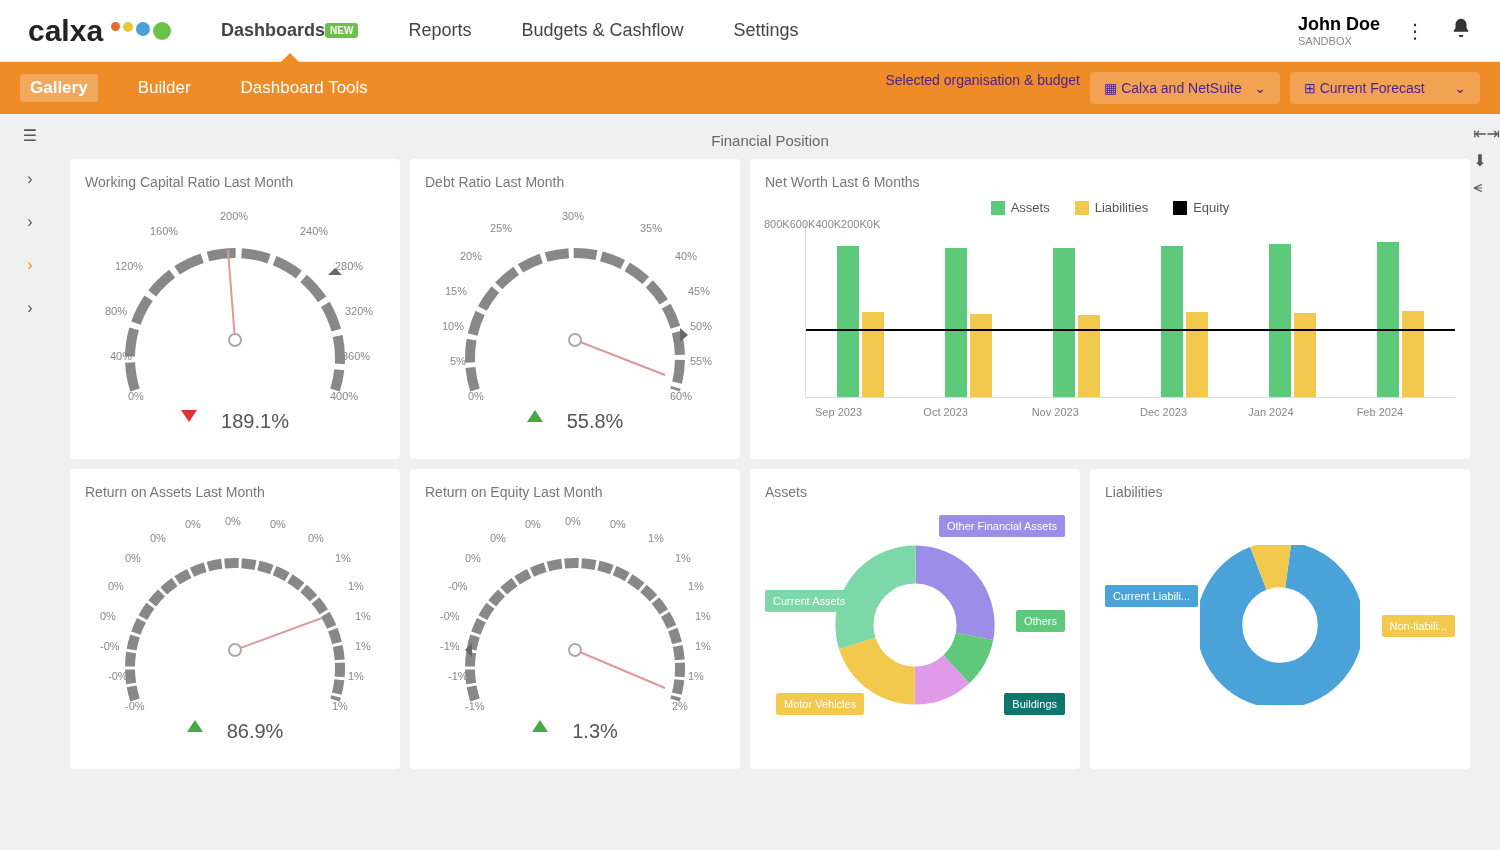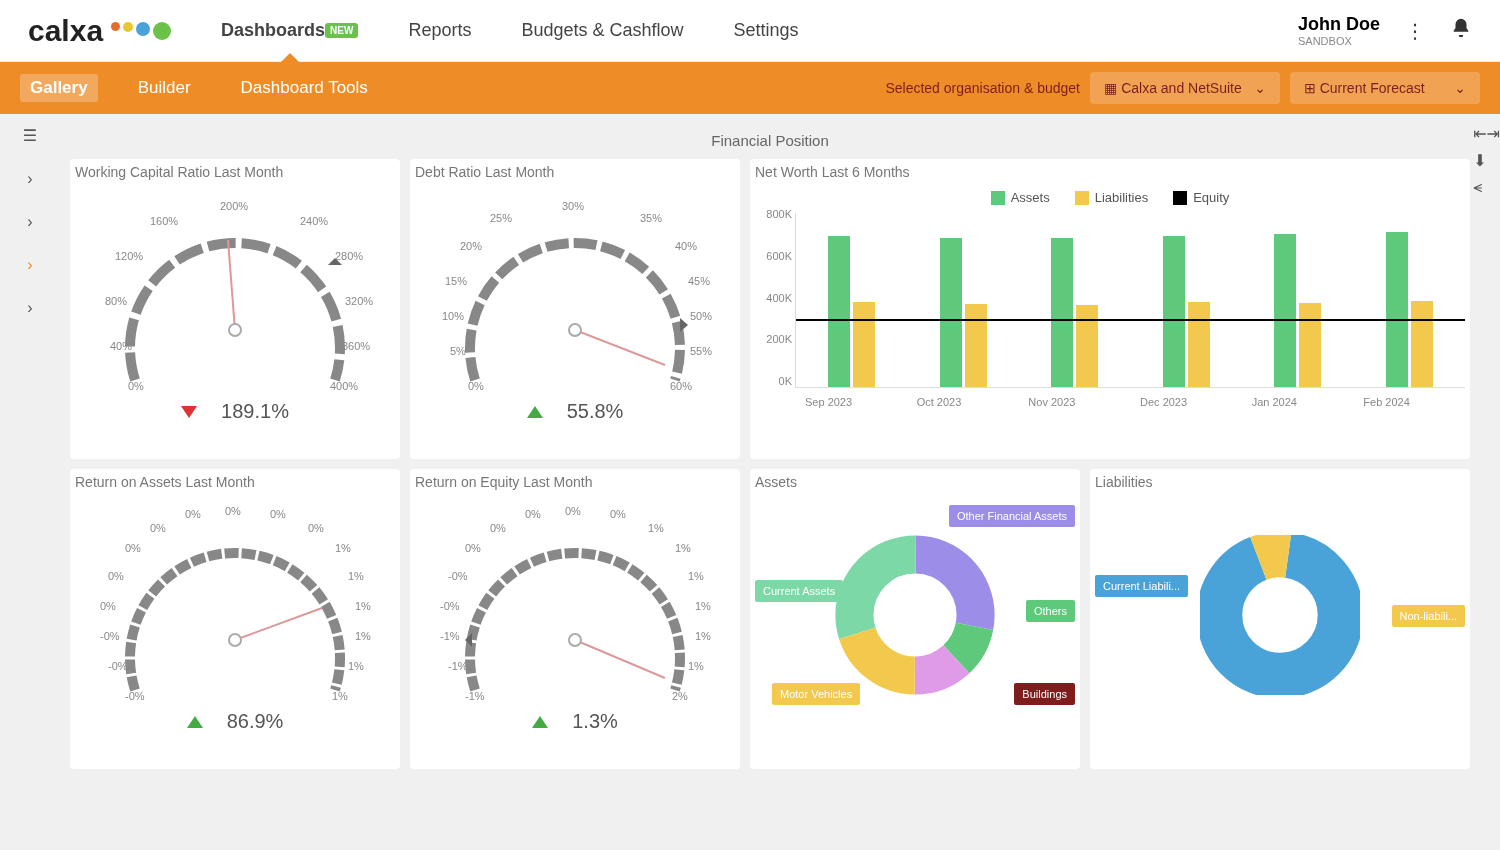--- a/index.html
+++ b/index.html
@@ -15,43 +15,43 @@
 .new-badge{background:#6bc24a;color:#fff;font-size:10px;padding:2px 5px;border-radius:3px;font-weight:700}
 .userblock{margin-left:auto;display:flex;align-items:center;gap:25px}
 .userinfo{text-align:left}
 .username{font-weight:700;font-size:18px}
 .userrole{font-size:11px;color:#888}
 .icon-btn{cursor:pointer;font-size:20px;color:#333}
 .subbar{height:52px;background:#ee8d28;display:flex;align-items:center;padding:0 20px}
 .subnav{display:flex;gap:30px}
 .subnav-item{color:#fff;font-size:17px;cursor:pointer;padding:4px 10px}
 .subnav-item.active{background:rgba(255,255,255,0.25);font-weight:700;border-radius:3px}
-.sub-right{margin-left:auto;display:flex;align-items:center;gap:10px;color:#7f1d1d;font-size:14px}
+.sub-right{margin-left:auto;display:flex;align-items:flex-start;gap:10px;color:#4c1d95;font-size:14px}
 .select-box{background:rgba(255,255,255,0.2);padding:8px 14px;border-radius:4px;display:flex;align-items:center;gap:8px;cursor:pointer;min-width:190px;justify-content:space-between}
 .main{display:flex;height:736px}
 .sidebar{width:60px;background:#f0f0f0;display:flex;flex-direction:column;align-items:center;padding-top:12px;gap:25px}
 .side-icon{cursor:pointer;color:#555;font-size:16px}
 .side-icon.active{color:#ee8d28}
 .content{flex:1;padding:10px 30px 10px 10px;position:relative}
 .page-title{text-align:center;color:#666;font-size:15px;margin:8px 0 10px}
 .top-icons{position:absolute;right:0;top:10px;display:flex;flex-direction:column;gap:8px;color:#555}
 .top-icons span{cursor:pointer}
 .grid{display:grid;grid-template-columns:330px 330px 1fr;gap:10px}
 .grid2{display:grid;grid-template-columns:330px 330px 330px 1fr;gap:10px;margin-top:10px}
-.card{background:#fff;border-radius:4px;padding:5px;min-height:300px}
+.card{background:#fff;border-radius:4px;padding:15px;min-height:300px}
 .card-title{color:#777;font-size:14px;margin-bottom:10px}
 .gauge-wrap{display:flex;justify-content:center;position:relative;height:210px}
-.gauge-val{text-align:center;font-size:20px;color:#555;display:flex;justify-content:center;align-items:center;gap:24px}
+.gauge-val{text-align:center;font-size:20px;color:#555;display:flex;justify-content:center;align-items:flex-start;gap:24px}
 .tri-down{width:0;height:0;border-left:8px solid transparent;border-right:8px solid transparent;border-top:12px solid #d33}
 .tri-up{width:0;height:0;border-left:8px solid transparent;border-right:8px solid transparent;border-bottom:12px solid #4a4}
 .legend{display:flex;justify-content:center;gap:25px;font-size:13px;color:#555;margin-bottom:8px}
 .legend span{display:flex;align-items:center;gap:6px}
 .swatch{width:14px;height:14px}
 .barchart{display:flex;align-items:flex-end;height:175px;gap:20px;padding:0 10px;border:1px solid #ddd;border-top:none;border-right:none;position:relative;margin-left:40px}
-.yaxis{position:absolute;left:-42px;top:-5px;bottom:0;display:flex;flex-direction:column;justify-content:space-between;font-size:11px;color:#888;text-align:right;width:38px}
+.yaxis{position:absolute;left:-42px;top:-5px;bottom:0;display:flex;flex-direction:row;justify-content:space-between;font-size:11px;color:#888;text-align:right;width:38px}
 .bar-group{display:flex;gap:3px;align-items:flex-end;flex:1;justify-content:center}
 .bar{width:22px}
 .bar.assets{background:#5ec97a}
 .bar.liab{background:#f2c94c}
 .eq-line{position:absolute;left:0;right:0;height:2px;background:#000}
 .xaxis{display:flex;gap:20px;padding:0 10px;margin-left:40px;margin-top:8px}
 .xaxis span{flex:1;text-align:left;font-size:11px;color:#888}
 .donut-wrap{display:flex;justify-content:center;align-items:center;height:230px;position:relative}
 .donut-label{position:absolute;font-size:11px;color:#fff;padding:5px 8px;border-radius:2px}
 svg text{font-size:11px;fill:#888}
@@ -316,22 +316,22 @@
         <div class="donut-wrap">
           <svg width="160" height="160" viewBox="0 0 42 42">
             <circle cx="21" cy="21" r="15.9" fill="none" stroke="#9b8de8" stroke-width="10" stroke-dasharray="28 72" stroke-dashoffset="25"></circle>
             <circle cx="21" cy="21" r="15.9" fill="none" stroke="#5ec97a" stroke-width="10" stroke-dasharray="10 90" stroke-dashoffset="-3"></circle>
             <circle cx="21" cy="21" r="15.9" fill="none" stroke="#e09be8" stroke-width="10" stroke-dasharray="12 88" stroke-dashoffset="-13"></circle>
             <circle cx="21" cy="21" r="15.9" fill="none" stroke="#f2c94c" stroke-width="10" stroke-dasharray="20 80" stroke-dashoffset="-25"></circle>
             <circle cx="21" cy="21" r="15.9" fill="none" stroke="#7dd8a8" stroke-width="10" stroke-dasharray="30 70" stroke-dashoffset="-45"></circle>
           </svg>
           <div class="donut-label" style="background:#9b8de8;top:5px;right:0">Other Financial Assets</div>
           <div class="donut-label" style="background:#5ec97a;top:100px;right:0">Others</div>
-          <div class="donut-label" style="background:#7f1d1d;bottom:25px;right:0">Buildings</div>
-          <div class="donut-label" style="background:#f2c94c;bottom:25px;left:17px">Motor Vehicles</div>
+          <div class="donut-label" style="background:#0f766e;bottom:25px;right:0">Buildings</div>
+          <div class="donut-label" style="background:#f2c94c;bottom:25px;left:11px">Motor Vehicles</div>
           <div class="donut-label" style="background:#7dd8a8;top:80px;left:0">Current Assets</div>
         </div>
       </div>
 
       <div class="card">
         <div class="card-title">Liabilities</div>
         <div class="donut-wrap">
           <svg width="160" height="160" viewBox="0 0 42 42">
             <circle cx="21" cy="21" r="15.9" fill="none" stroke="#4aa3d8" stroke-width="12" stroke-dasharray="92 8" stroke-dashoffset="23"></circle>
             <circle cx="21" cy="21" r="15.9" fill="none" stroke="#f2c94c" stroke-width="12" stroke-dasharray="8 92" stroke-dashoffset="-69"></circle>

